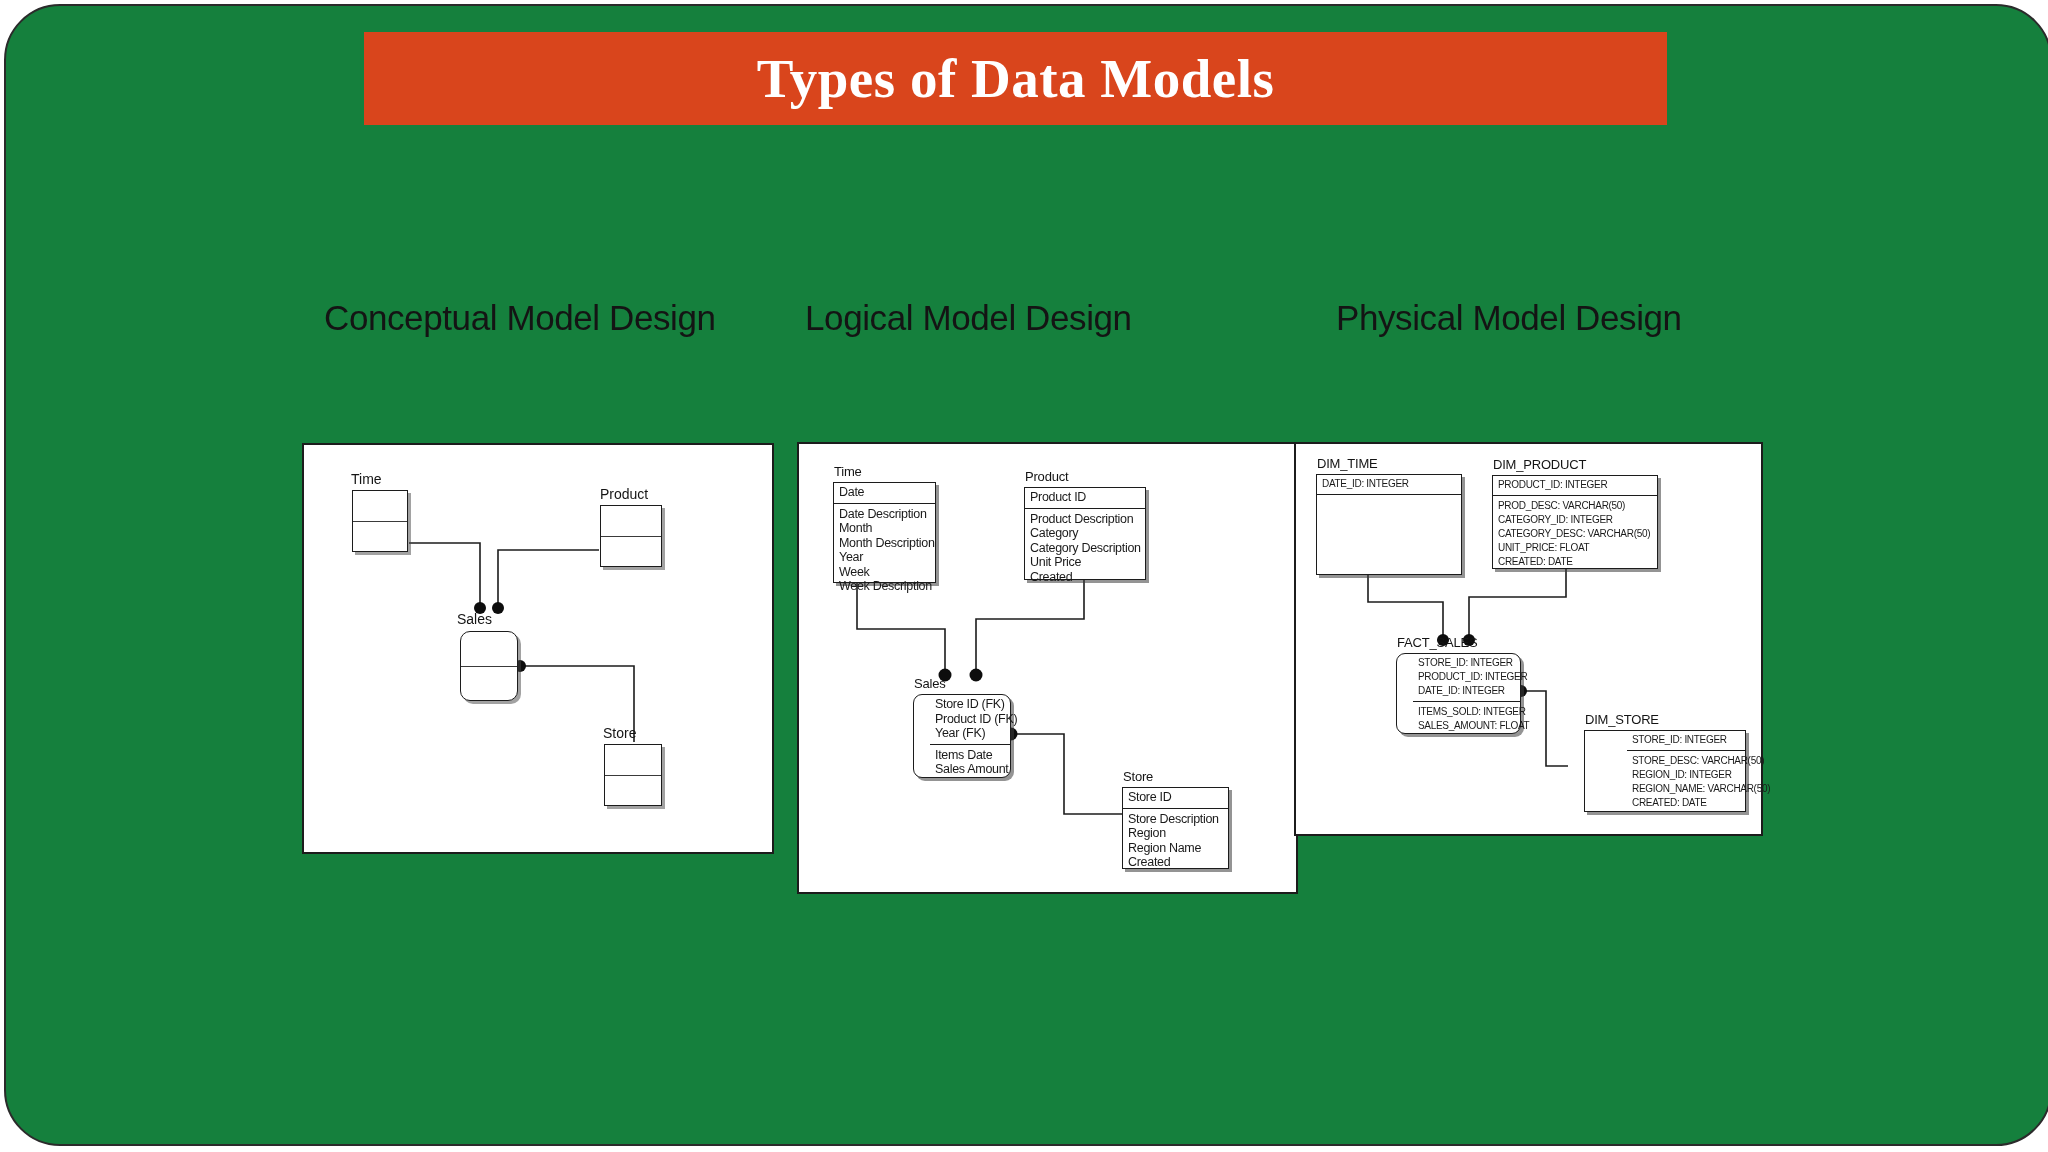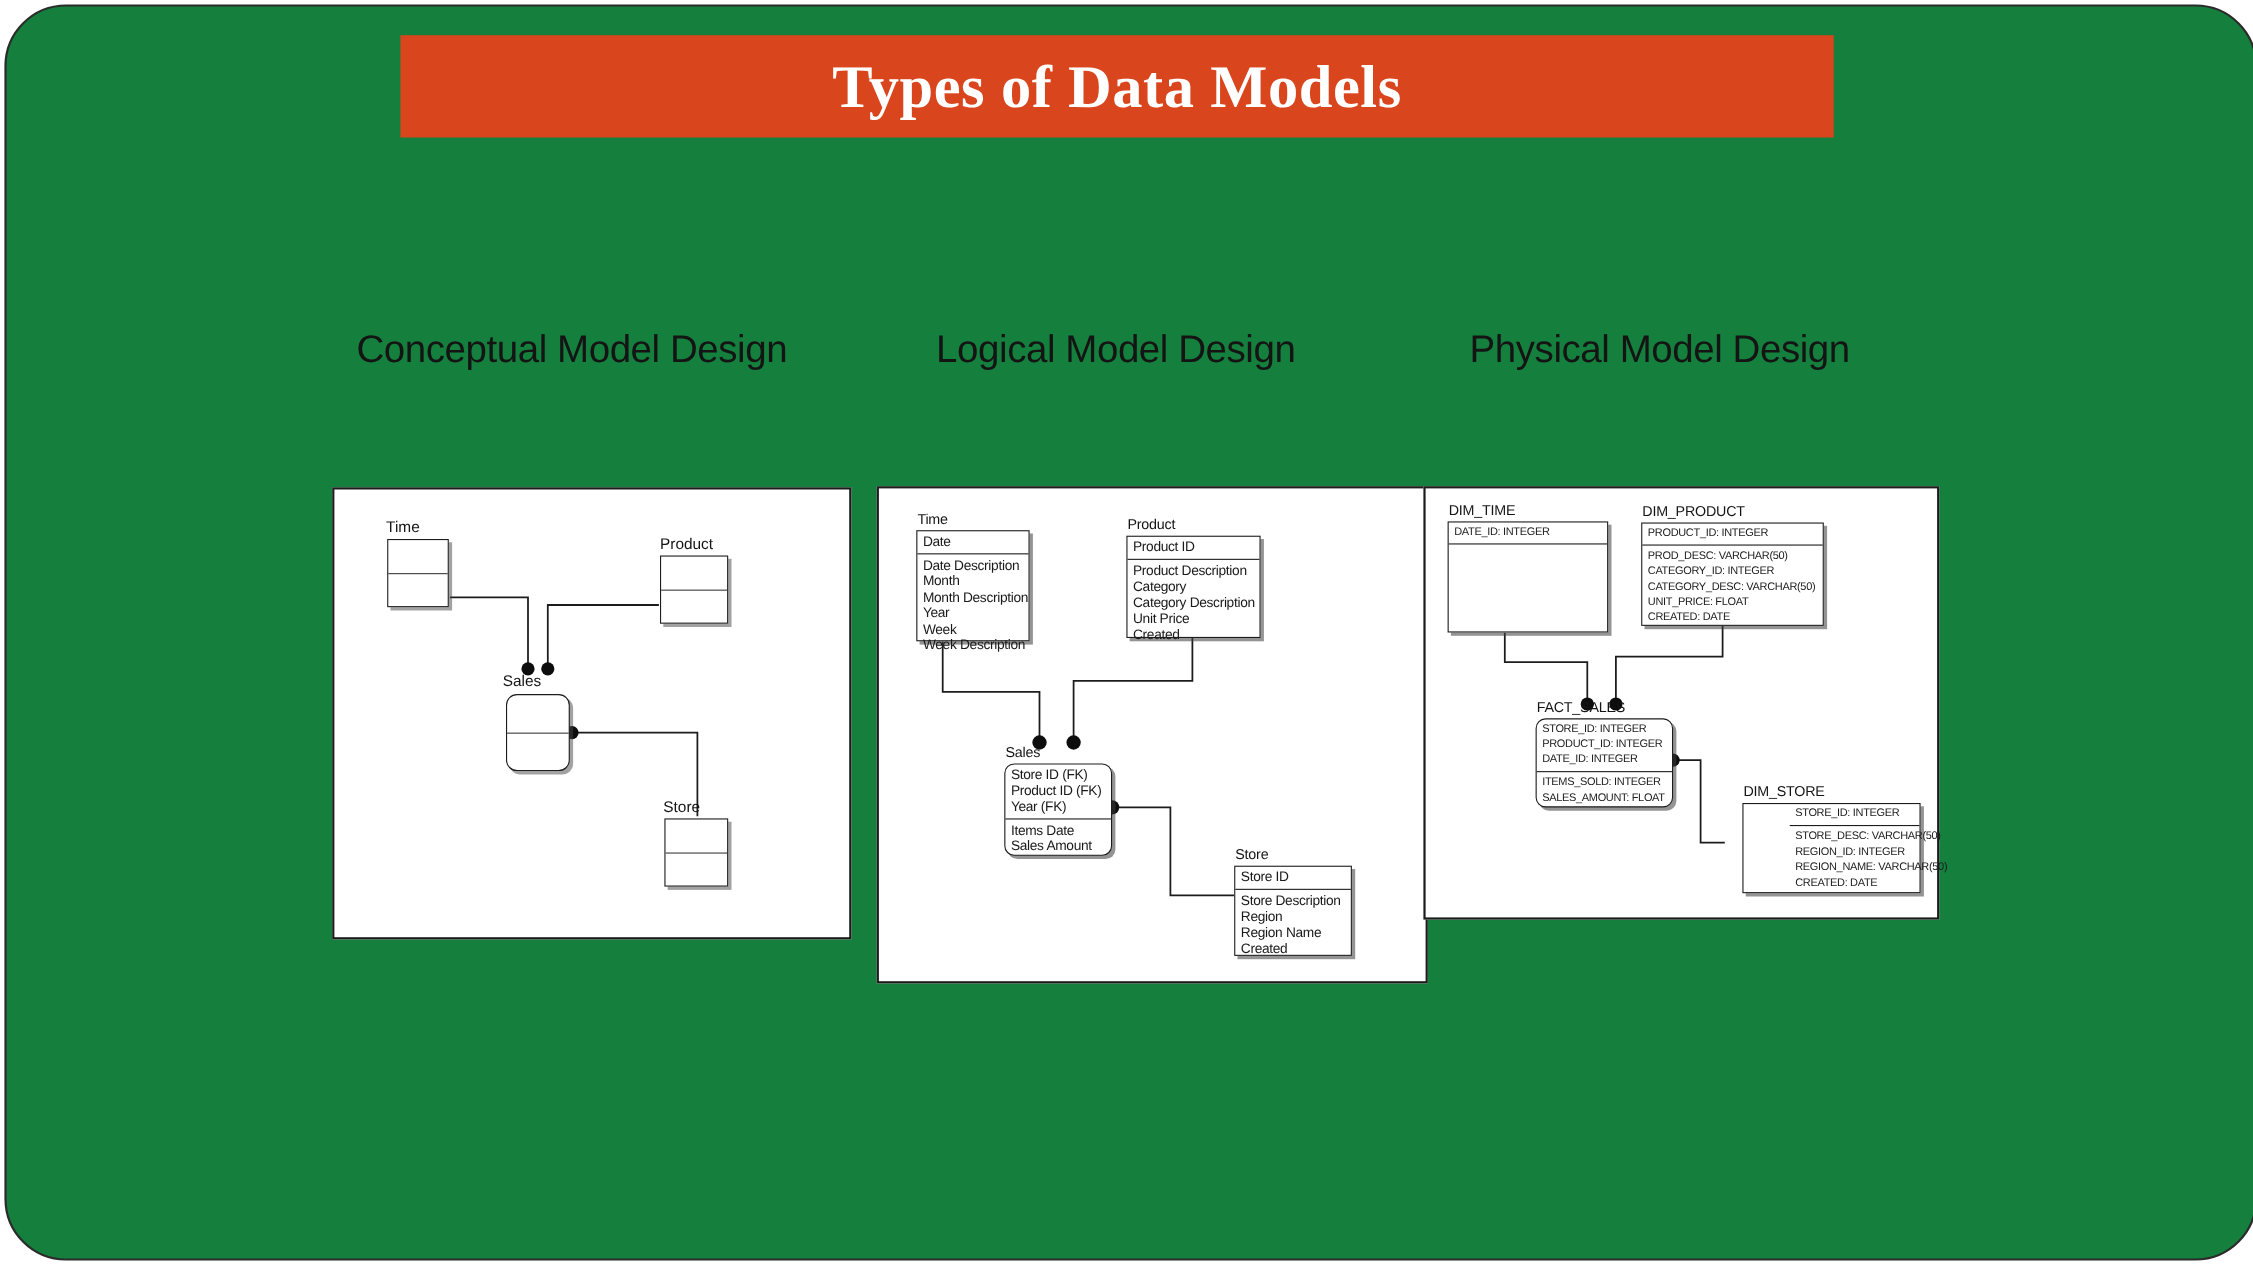--- a/index.html
+++ b/index.html
@@ -53,21 +53,21 @@
     position: absolute;
     font-family: "Liberation Sans", sans-serif;
     font-size: 35px;
     font-weight: 400;
     color: #141414;
     white-space: nowrap;
     letter-spacing: -0.4px;
     text-align: center;
   }
   #heading-conceptual { left: 318px; top: 292px; }
-  #heading-logical    { left: 845px; top: 292px; }
+  #heading-logical    { left: 799px; top: 292px; }
   #heading-physical   { left: 1330px; top: 292px; }
 
   
   .diagram-frame {
     position: absolute;
     box-sizing: border-box;
     border: 2px solid #1c1c1c;
     background: #ffffff;
   }
   #frame-conceptual { left: 296px;  top: 437px; width: 472px; height: 411px; }
@@ -75,21 +75,21 @@
   #frame-physical   { left: 1288px; top: 436px; width: 469px; height: 394px; }
 
   
   .entity {
     position: absolute;
     box-sizing: border-box;
     background: #ffffff;
     border: 1.5px solid #1c1c1c;
     box-shadow: 3px 3px 0 0 rgba(60,60,60,0.55);
   }
-  .entity.rounded { border-radius: 9px; }
+  .entity.rounded { border-radius: 9px; padding-left: 16px; }
   .entity-title {
     position: absolute;
     left: 0;
     top: -19px;
     font-size: 13px;
     color: #141414;
     white-space: nowrap;
     letter-spacing: -0.2px;
   }
   .entity-key {

